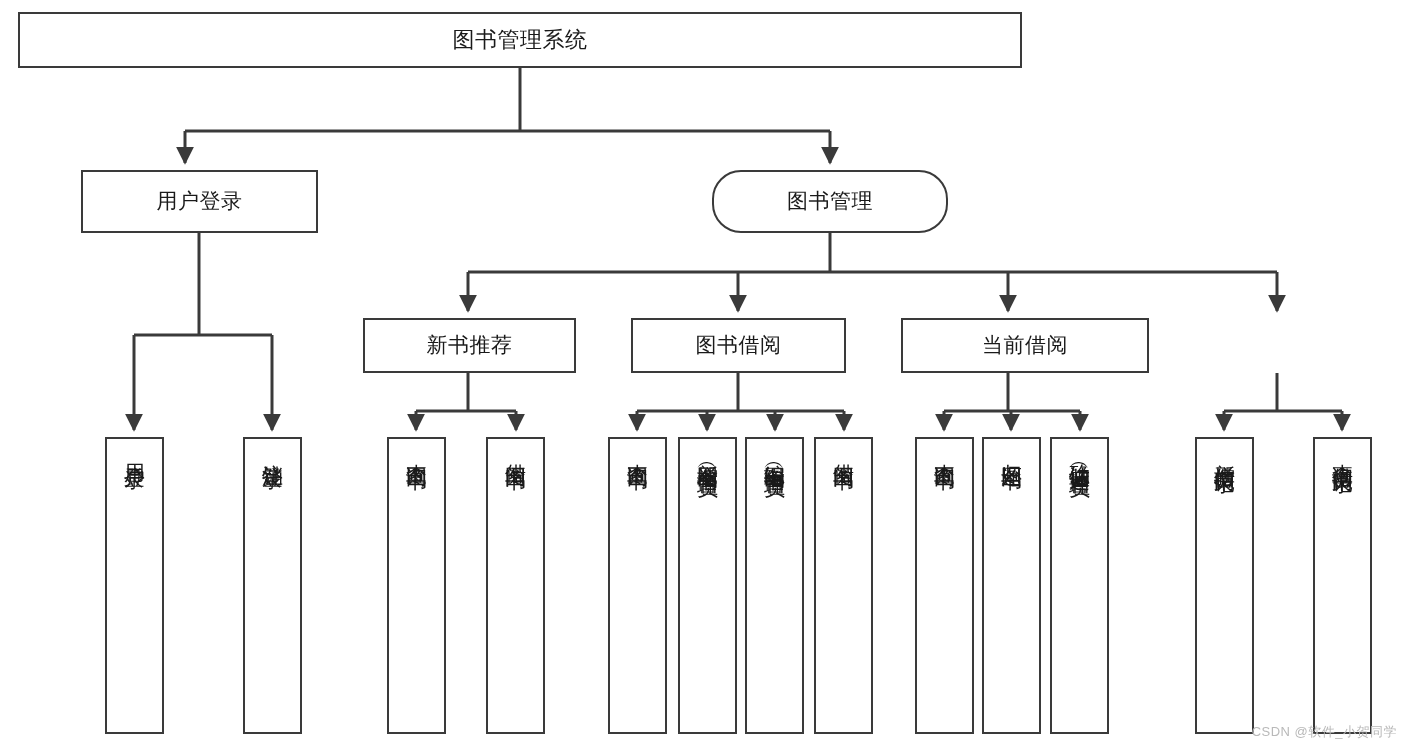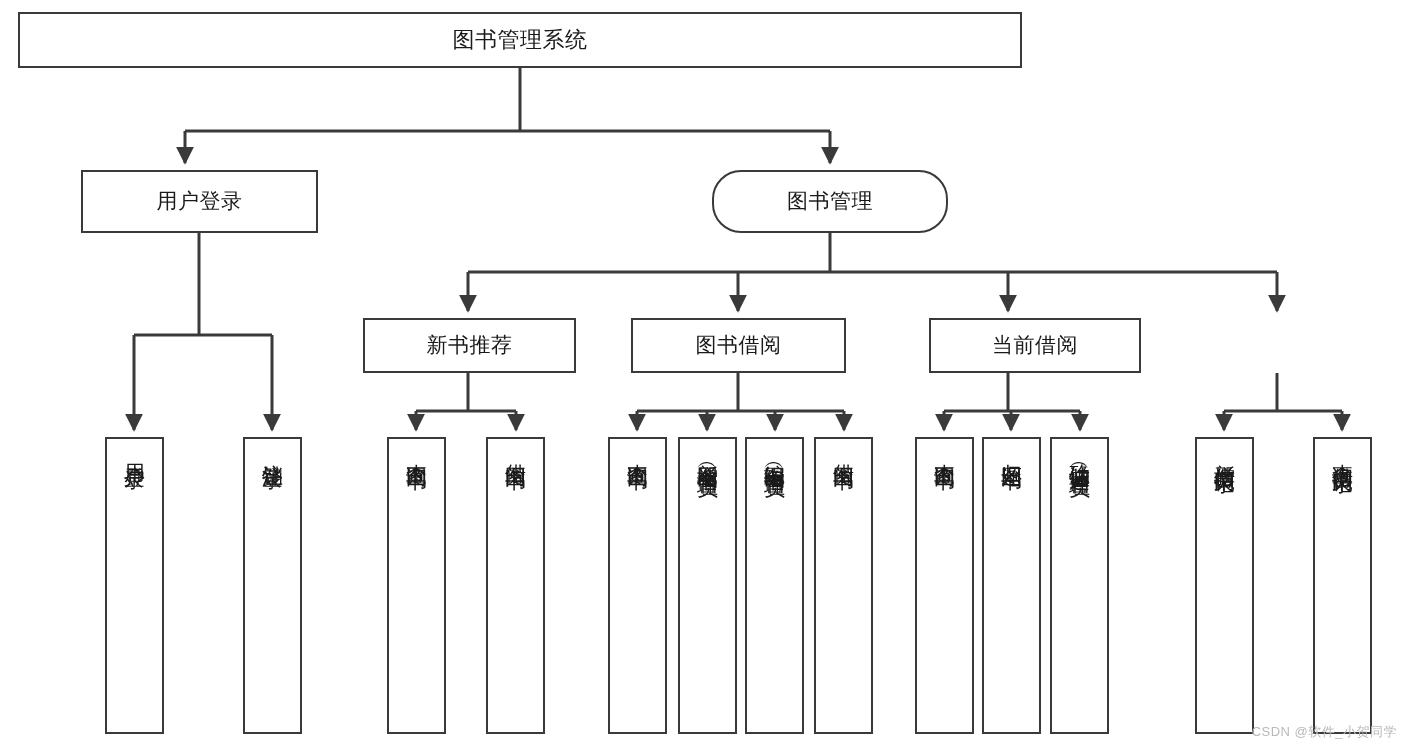--- a/index.html
+++ b/index.html
@@ -138,21 +138,21 @@
   <div class="node horiz" style="left:712px; top:170px; width:236px; height:63px;border-radius:29px;">
     <span class="lbl">图书管理</span>
   </div>
 
   <div class="node horiz" style="left:363px; top:318px; width:213px; height:55px;">
     <span class="lbl">新书推荐</span>
   </div>
   <div class="node horiz" style="left:631px; top:318px; width:215px; height:55px;">
     <span class="lbl">图书借阅</span>
   </div>
-  <div class="node horiz" style="left:901px; top:318px; width:212px; height:55px;margin-left:28px;">
+  <div class="node horiz" style="left:901px; top:318px; width:248px; height:55px;">
     <span class="lbl">当前借阅</span>
   </div>
 
   <div class="node vert" style="left:105px; top:437px; width:59px; height:297px;">
     <span class="lbl">用户登录</span>
   </div>
   <div class="node vert" style="left:243px; top:437px; width:59px; height:297px;">
     <span class="lbl">注销登录</span>
   </div>
   <div class="node vert" style="left:387px; top:437px; width:59px; height:297px;">

